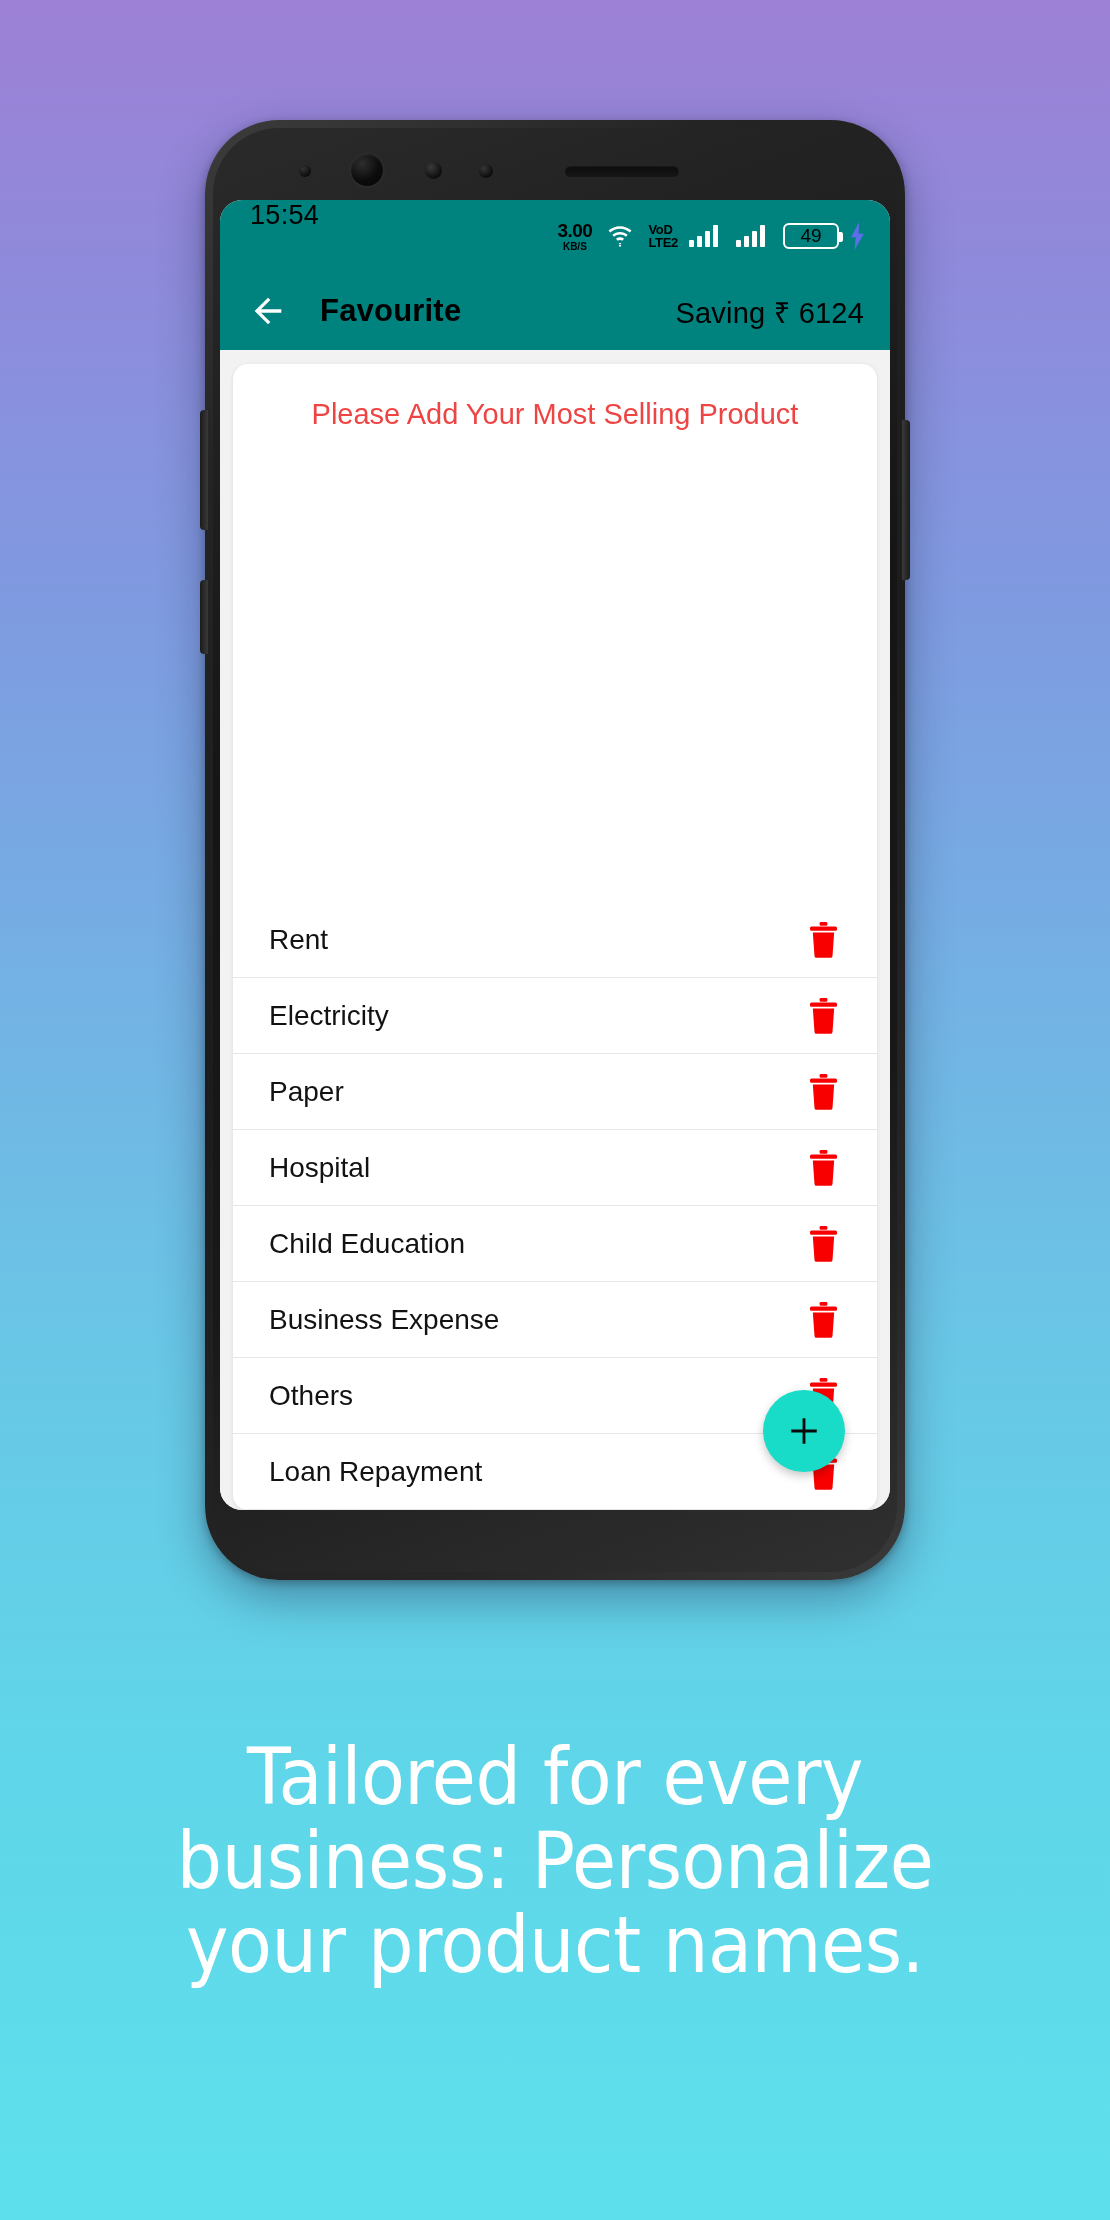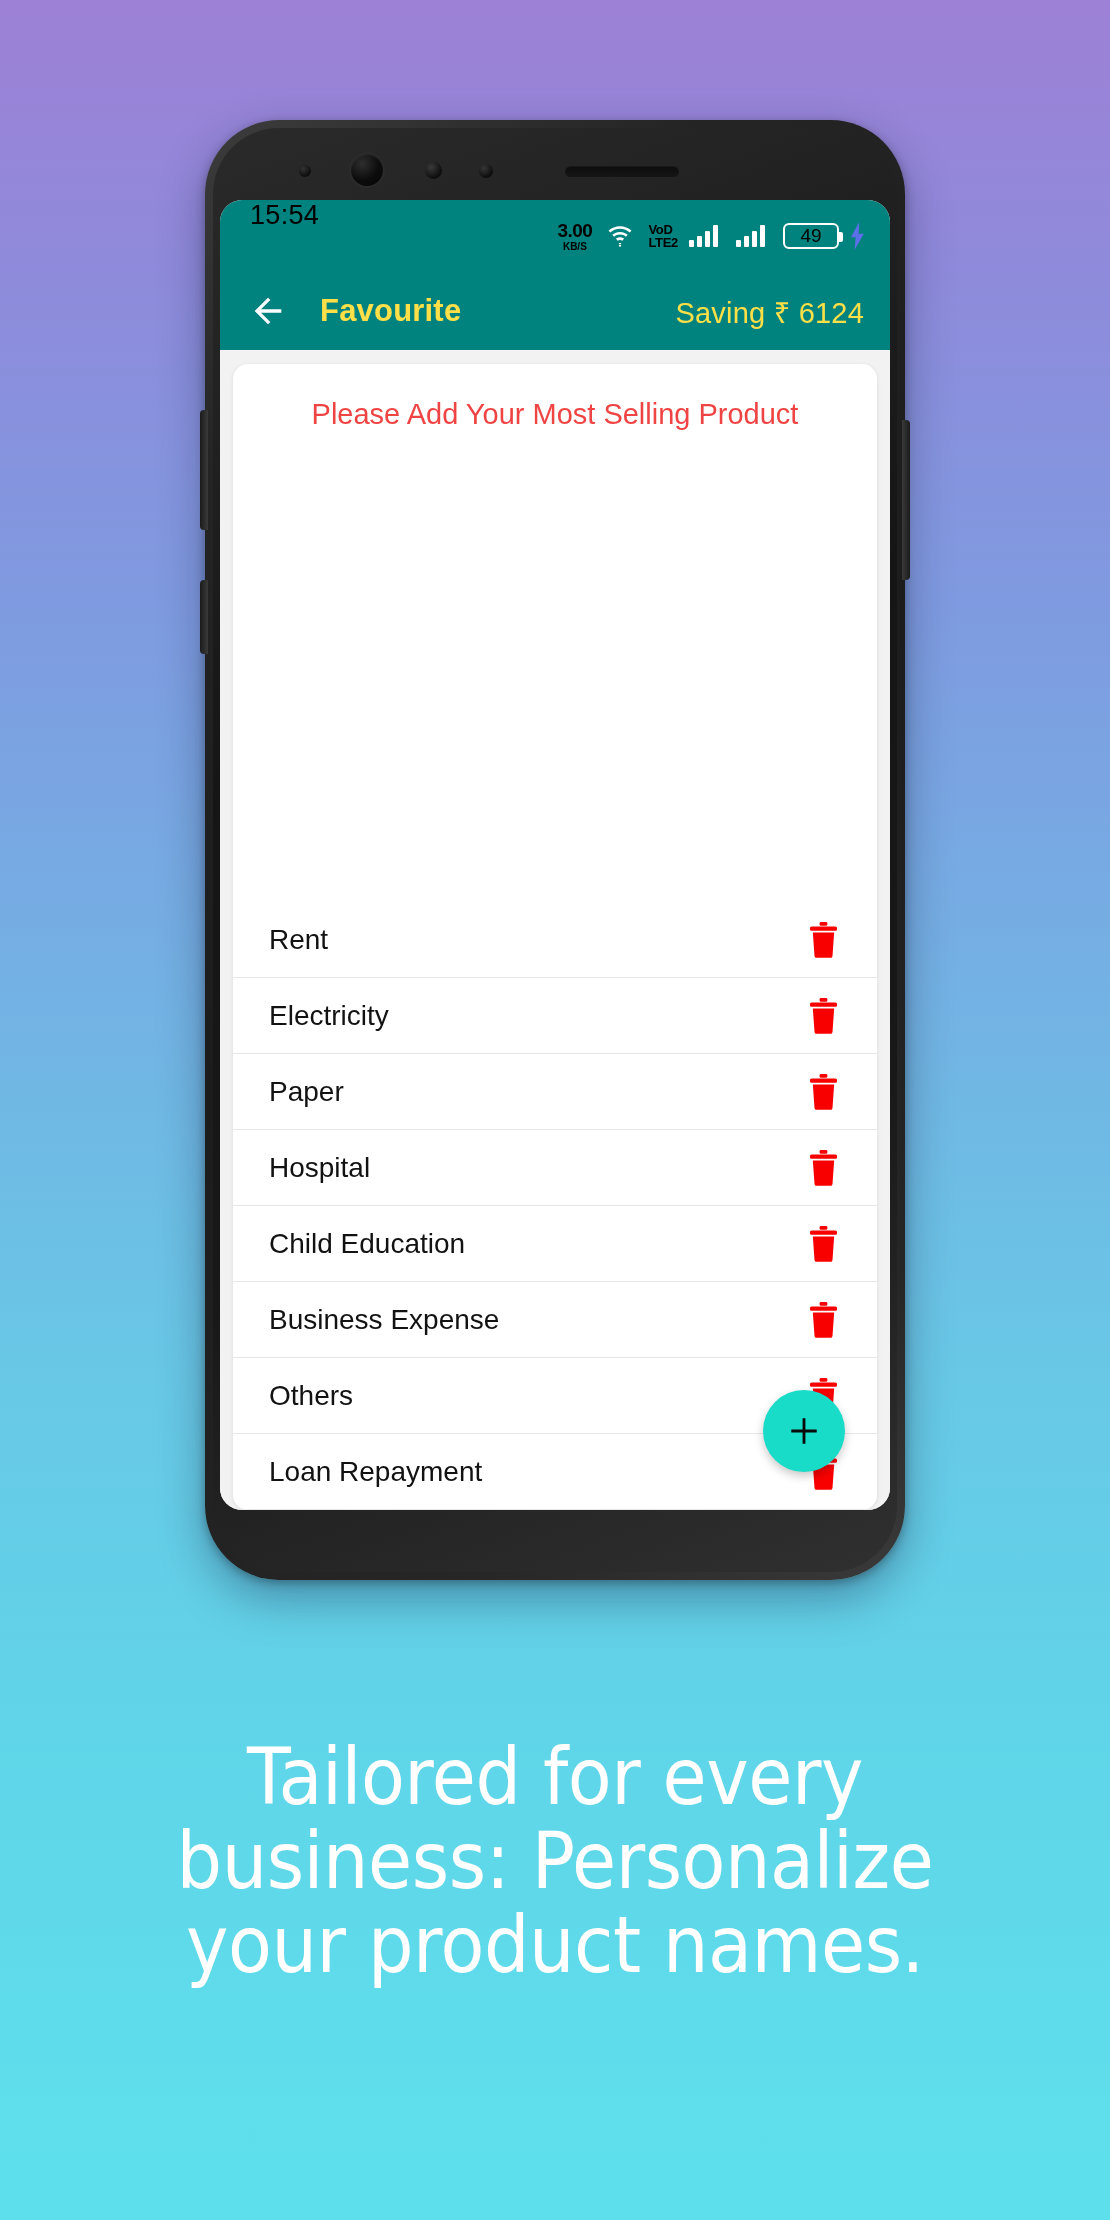--- a/index.html
+++ b/index.html
@@ -113,21 +113,21 @@
   }
   .battery::after{
     content:""; position:absolute; right:-6px; top:7px; width:4px; height:10px;
     background:#fff; border-radius:0 2px 2px 0;
   }
 
   
   .appbar{
     height:78px; background:#00827f;
     display:flex; align-items:center;
-    padding:0 26px 0 28px; color:#fde047;
+    padding:0 26px 0 28px; color:#000000;
   }
   .back-arrow{ width:40px; height:40px; flex:none; }
   .appbar-title{ font-size:31px; font-weight:bold; margin-left:32px; letter-spacing:.2px; }
   .appbar-saving{ margin-left:auto; font-size:29px; letter-spacing:.2px; }
 
   
   .content{
     background:#f2f2f2;
     height:calc(100% - 72px - 78px);
     display:flex; flex-direction:column;

